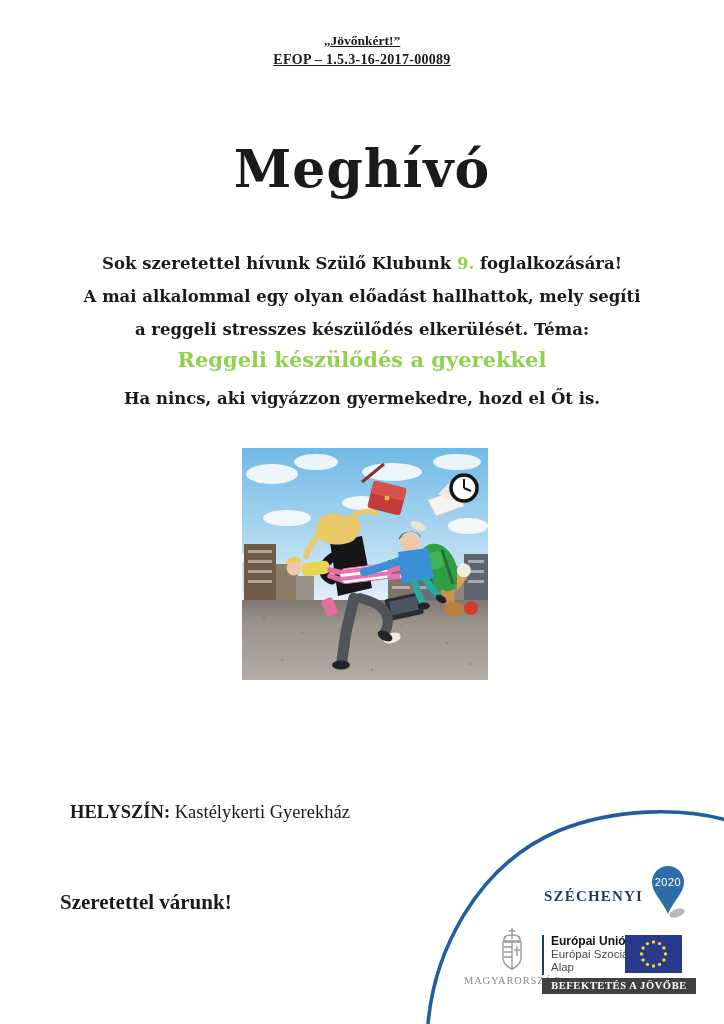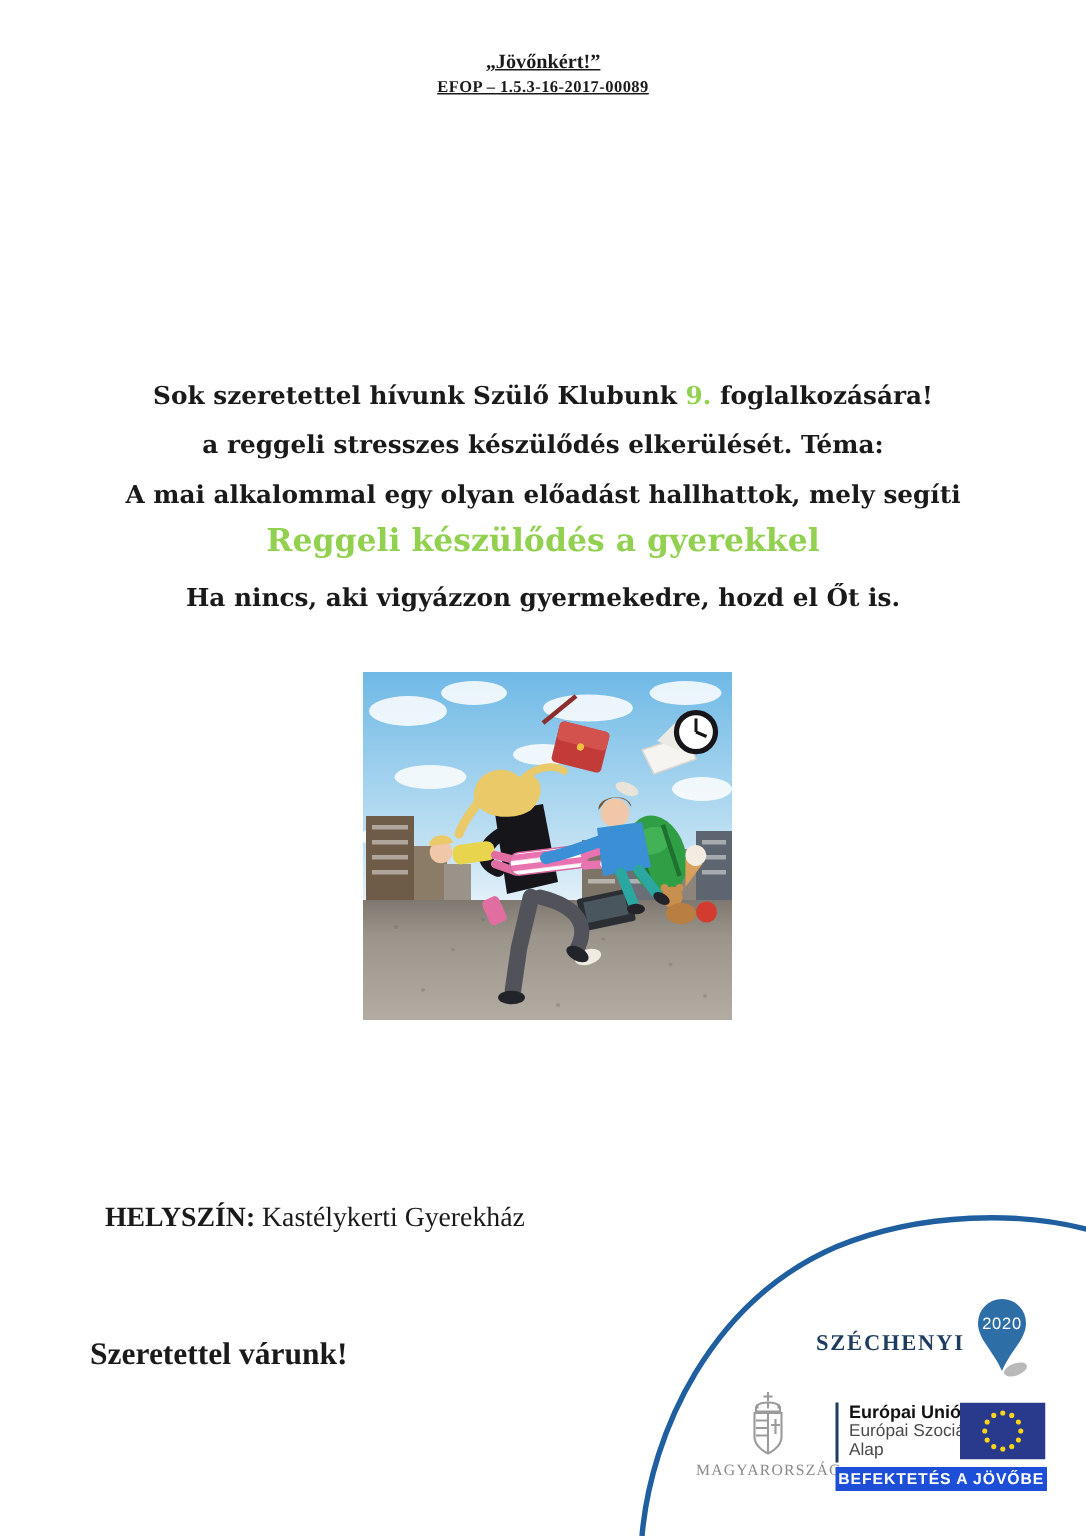--- a/index.html
+++ b/index.html
@@ -4,21 +4,21 @@
 <style>
   html,body{margin:0;padding:0;background:#e9e9e9;}
   .page{
     position:relative;width:724px;height:1024px;margin:0 auto;
     background:#ffffff;overflow:hidden;
     font-family:"Liberation Serif",serif;color:#1a1a1a;
   }
   
   .header{position:absolute;top:33px;left:0;right:0;text-align:center;font-weight:bold;}
   .header-line1{font-size:13.5px;text-decoration:underline;}
-  .header-line2{font-size:11px;text-decoration:underline;margin-top:3px;letter-spacing:.3px;}
+  .header-line2{font-size:14px;text-decoration:underline;margin-top:3px;letter-spacing:.3px;}
   
   .title{position:absolute;top:138px;left:0;right:0;text-align:center;
     font-family:"DejaVu Serif",serif;font-weight:bold;font-size:52px;letter-spacing:1px;}
   
   .intro{position:absolute;top:247px;left:30px;right:30px;text-align:center;
     font-family:"DejaVu Serif",serif;font-weight:bold;font-size:16.5px;line-height:33px;}
   .num-green{color:#92d050;}
   .topic{position:absolute;top:347px;left:0;right:0;text-align:center;
     font-family:"DejaVu Serif",serif;font-weight:bold;font-size:21px;color:#92d050;}
   .note{position:absolute;top:389px;left:0;right:0;text-align:center;
@@ -36,45 +36,46 @@
   .closing{position:absolute;left:60px;top:890px;font-size:21px;font-weight:bold;}
   
   .arc{position:absolute;left:400px;top:783px;width:324px;height:241px;pointer-events:none;}
   .szechenyi{position:absolute;left:544px;top:864px;display:flex;align-items:center;}
   .szechenyi-text{font-family:Liberation Serif, serif;font-weight:bold;font-size:15px;
     letter-spacing:1.2px;color:#1e3c5f;margin-right:4px;margin-top:6px;}
   .gov{position:absolute;left:464px;top:926px;width:95px;text-align:center;color:#8a8a8a;}
   .gov-crest{display:block;margin:0 auto;}
   .gov-line{font-family:"Liberation Serif",serif;font-size:10.5px;letter-spacing:.8px;line-height:11.5px;margin-top:42px;}
   .gov-line.first{margin-top:3px;}
-  .eu{position:absolute;left:557px;top:934px;width:141px;height:60px;}
+  .eu{position:absolute;left:542px;top:934px;width:141px;height:60px;}
   .eu-divider{position:absolute;left:0;top:1px;width:2px;height:40px;background:#1e3c5f;}
   .eu-textblock{position:absolute;left:9px;top:0;font-family:"Liberation Sans",sans-serif;}
   .eu-line1{font-size:12px;font-weight:bold;color:#111;line-height:14px;}
   .eu-line2,.eu-line3{font-size:11.5px;color:#4a4a4a;line-height:13px;}
   .eu-flag{position:absolute;left:83px;top:1px;}
-  .eu-banner{position:absolute;left:0;top:44px;width:141px;height:16px;background:#1d4ed8;
-    color:#ffffff;font-family:Liberation Sans, sans-serif;font-weight:bold;font-size:10.5px;
+  .eu-banner{position:absolute;left:0;top:44px;width:154px;height:16px;background:#404040;
+    color:#ffffff;font-family:Liberation Serif, serif;font-weight:bold;font-size:10.5px;
     letter-spacing:.6px;text-align:center;line-height:16px;}
 </style>
 </head>
 <body>
 
 <div class="page">
 
   <div class="header">
     <div class="header-line1">„Jövőnkért!”</div>
     <div class="header-line2">EFOP – 1.5.3-16-2017-00089</div>
   </div>
 
+  <div class="title">Meghívó</div>
 
   <div class="intro">
     <div><span>Sok szeretettel hívunk Szülő Klubunk </span><span class="num-green">9.</span><span> foglalkozására!</span></div>
+    <div>A mai alkalommal egy olyan előadást hallhattok, mely segíti</div>
     <div>a reggeli stresszes készülődés elkerülését. Téma:</div>
-    <div>A mai alkalommal egy olyan előadást hallhattok, mely segíti</div>
   </div>
 
   <div class="topic">Reggeli készülődés a gyerekkel</div>
 
   <div class="note">Ha nincs, aki vigyázzon gyermekedre, hozd el Őt is.</div>
 
   <div class="photo">
     <svg width="246" height="232" viewBox="0 0 246 232" xmlns="http://www.w3.org/2000/svg">
       <defs>
         <linearGradient id="sky" x1="0" y1="0" x2="0" y2="1">

